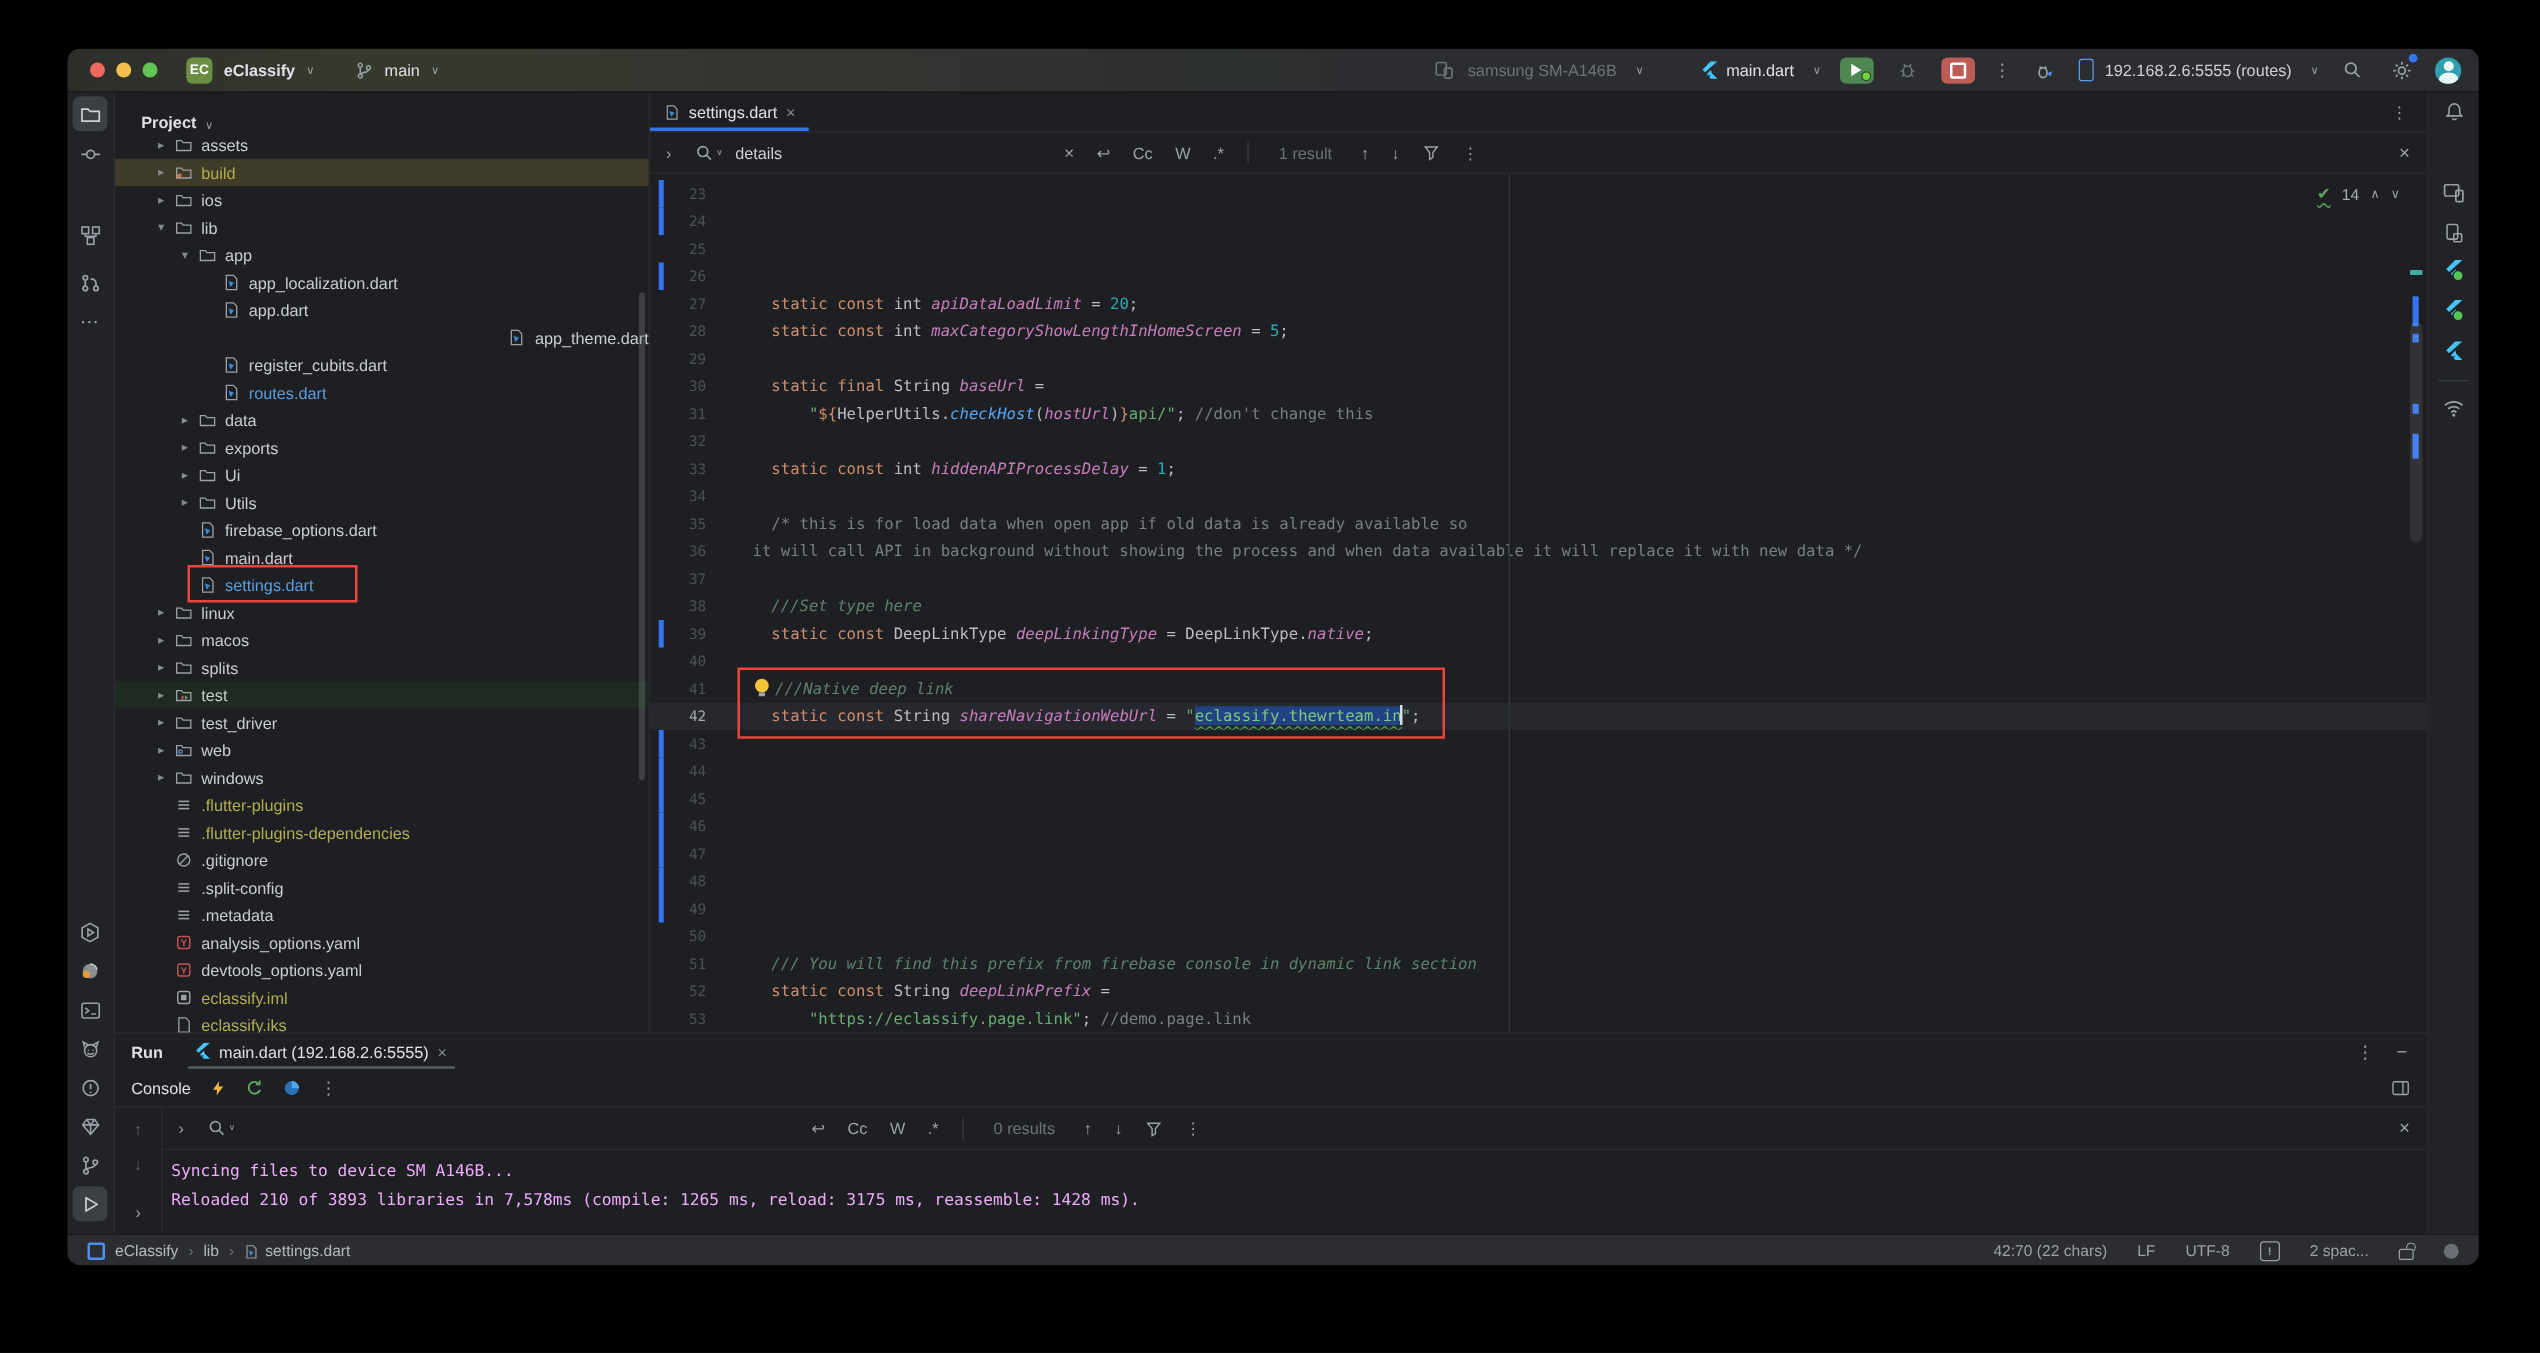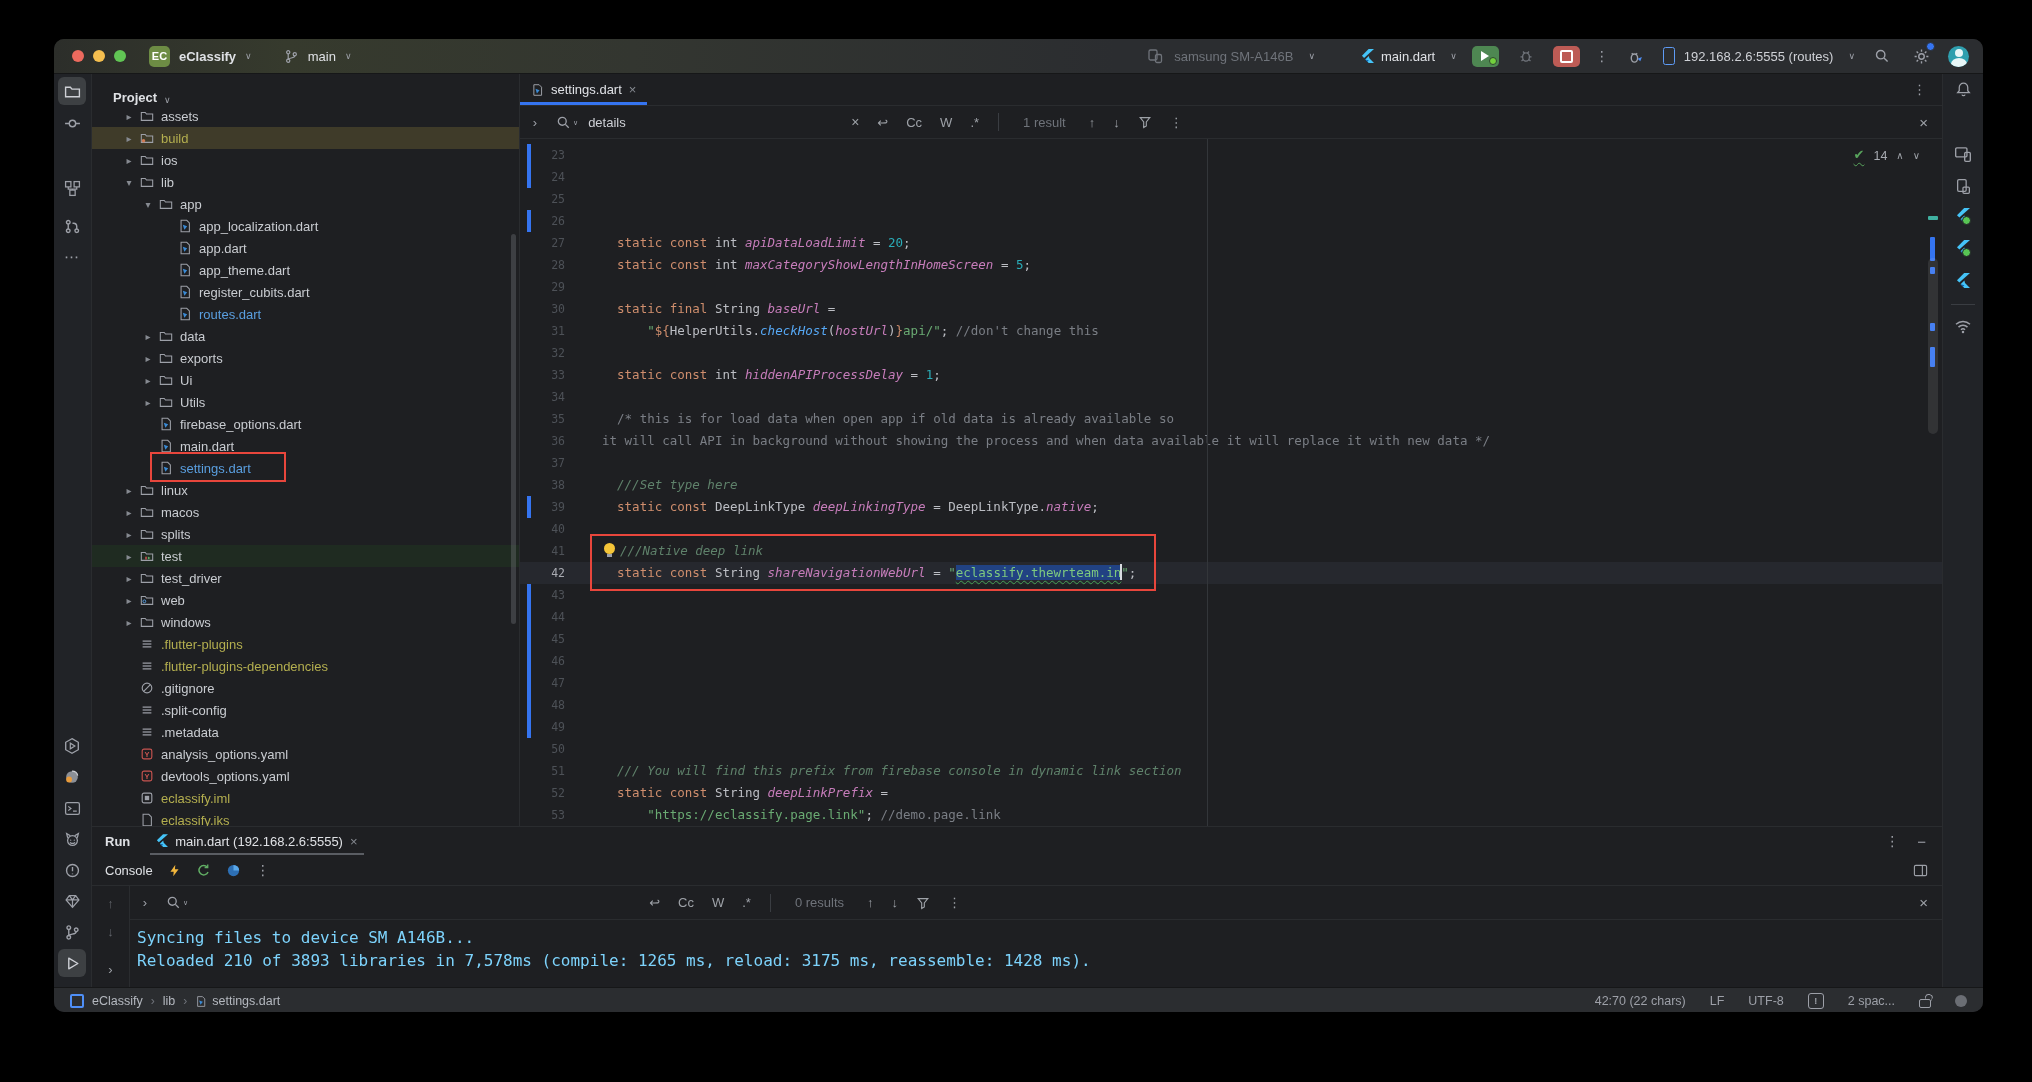--- a/index.html
+++ b/index.html
@@ -104,21 +104,21 @@
   .rp-tab{height:100%;display:inline-flex;align-items:center;gap:7px;padding:0 6px;box-shadow:inset 0 -2px #5a5d63;}
   .rp-right{margin-left:auto;display:flex;align-items:center;gap:18px;padding-right:16px;color:#9da0a8;}
   .rp-toolbar{height:30px;flex:none;display:flex;align-items:center;gap:15px;padding-left:13px;}
   .rp-console-label{color:#dfe1e5;}
   .rp-body{flex:1;display:flex;min-height:0;}
   .rp-strip{width:37px;flex:none;border-right:1px solid #2a2c2f;border-top:1px solid #2a2c2f;position:relative;color:#63666c;}
   .rp-strip span{position:absolute;left:0;width:100%;text-align:center;}
   .rp-main{flex:1;display:flex;flex-direction:column;min-width:0;}
   .rp-find{height:33px;flex:none;display:flex;align-items:center;border-top:1px solid #2a2c2f;border-bottom:1px solid #2a2c2f;}
   .rp-find .search-input{width:440px;}
-  .rp-out{flex:1;padding:6px 0 0 7px;font-family:"DejaVu Sans Mono",monospace;font-size:16px;color:#7dd3fc;}
+  .rp-out{flex:1;padding:6px 0 0 7px;font-family:"DejaVu Sans Mono",monospace;font-size:13px;color:#f0abfc;}
   .out-line{height:23px;line-height:23px;white-space:pre;}
   
   .rightstrip{width:40px;flex:none;border-left:1px solid #2a2c2f;position:relative;background:#212327;}
   .rs-ic{position:absolute;left:8px;width:24px;height:24px;display:grid;place-items:center;color:#9da0a8;}
   .rs-sep{position:absolute;left:8px;width:24px;height:1px;background:#3a3d42;}
   .fl-dot{position:absolute;right:-1px;bottom:-1px;width:7px;height:7px;border-radius:50%;background:#58c554;border:1.5px solid #212327;}
   
   .statusbar{height:26px;display:flex;align-items:center;background:#2b2d30;border-top:1px solid #161718;
     padding:0 16px;color:#9da0a8;gap:8px;font-size:12.5px;}
   .sb-left{display:flex;align-items:center;gap:8px;}
@@ -401,21 +401,21 @@
               <div class="tree-row" style="padding-left: 66px;">
                 <span class="tchev"></span>
                 <span class="ticon">
                   <svg width="14" height="14" viewBox="0 0 16 16">
                     <path d="M3.5 1.5h6.5l3 3v10h-9.5z" fill="none" stroke="#9da0a8" stroke-width="1.2"></path>
                     <path d="M5.5 6.5l5 1.8-3.2 4z" fill="#3b8bd6"></path>
                   </svg>
                 </span>
                 <span class="tlabel">app.dart</span>
               </div>
-              <div class="tree-row" style="padding-left: 66px;">
+              <div class="tree-row" style="padding-left: 66px; justify-content: flex-end;">
                 <span class="tchev"></span>
                 <span class="ticon">
                   <svg width="14" height="14" viewBox="0 0 16 16">
                     <path d="M3.5 1.5h6.5l3 3v10h-9.5z" fill="none" stroke="#9da0a8" stroke-width="1.2"></path>
                     <path d="M5.5 6.5l5 1.8-3.2 4z" fill="#3b8bd6"></path>
                   </svg>
                 </span>
                 <span class="tlabel">app_theme.dart</span>
               </div>
               <div class="tree-row" style="padding-left: 66px;">

